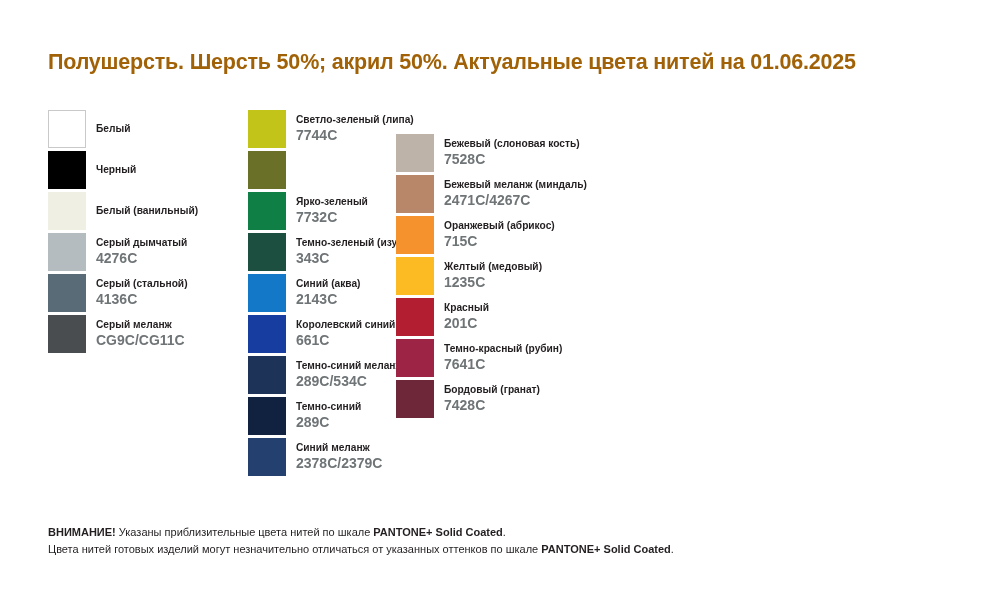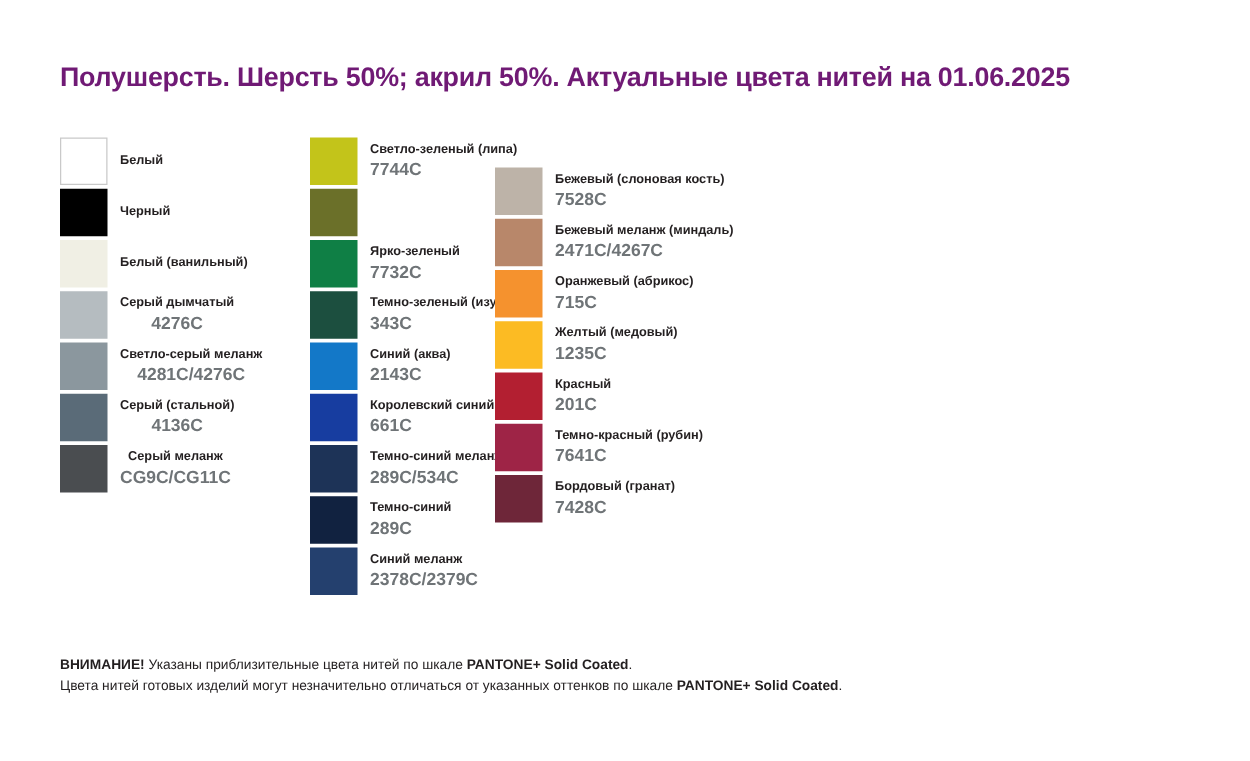--- a/index.html
+++ b/index.html
@@ -23,36 +23,36 @@
 
   
   .title {
     position: absolute;
     left: 48px;
     top: 50px;
     width: 920px;
     font-size: 21.5px;
     font-weight: bold;
     letter-spacing: -0.2px;
-    color: #701a75;
+    color: #a16207;
     white-space: nowrap;
   }
 
   
   .columns {
     position: absolute;
     left: 0;
     top: 110px;
     width: 1000px;
   }
   .column {
     position: absolute;
     top: 0;
   }
-  .column.col-0 { left: 48px;  width: 200px; text-align: center; }
+  .column.col-0 { left: 48px;  width: 200px; }
   .column.col-1 { left: 248px; width: 168px; }
   .column.col-2 { left: 396px; width: 290px; margin-top: 24px; }
 
   .swatch-row {
     position: relative;
     height: 41px;
     margin: 0 0 0 0;
   }
   .swatch {
     position: absolute;
@@ -134,27 +134,20 @@
           <div class="swatch" style="background: rgb(240, 239, 228);"></div>
           <div class="swatch-text single">
             <div class="swatch-name">Белый (ванильный)</div>
           </div>
         </div>
         <div class="swatch-row">
           <div class="swatch" style="background: rgb(181, 188, 192);"></div>
           <div class="swatch-text">
             <div class="swatch-name">Серый дымчатый</div>
             <div class="swatch-code">4276C</div>
-          </div>
-        </div>
-        <div class="swatch-row">
-          <div class="swatch" style="background: rgb(139, 151, 158);"></div>
-          <div class="swatch-text">
-            <div class="swatch-name">Светло-серый меланж</div>
-            <div class="swatch-code">4281C/4276C</div>
           </div>
         </div>
         <div class="swatch-row">
           <div class="swatch" style="background: rgb(90, 107, 120);"></div>
           <div class="swatch-text">
             <div class="swatch-name">Серый (стальной)</div>
             <div class="swatch-code">4136C</div>
           </div>
         </div>
         <div class="swatch-row">

